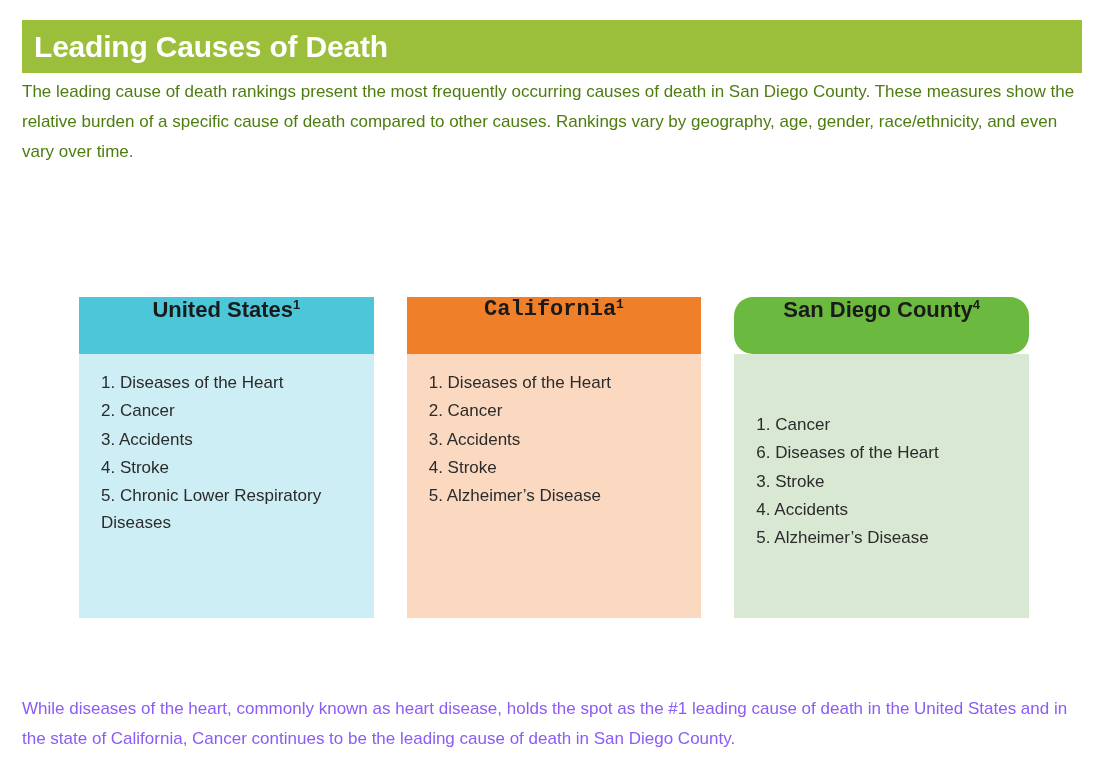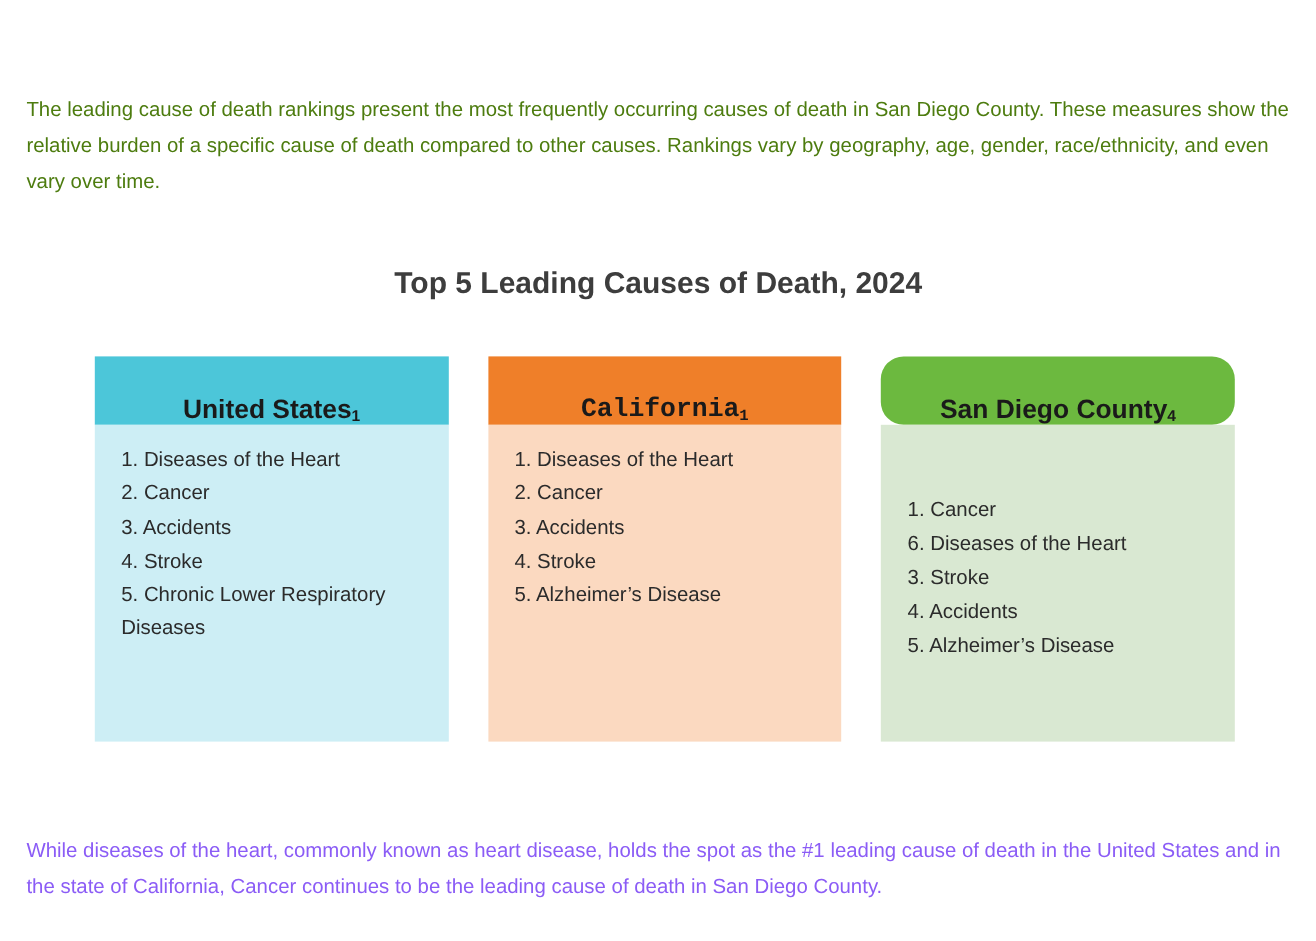--- a/index.html
+++ b/index.html
@@ -65,21 +65,21 @@
     gap: 33px;
   }
   .card {
     width: 295px;
     display: flex;
     flex-direction: column;
   }
   .card-header {
     height: 57px;
     display: flex;
-    align-items: flex-end;
+    align-items: flex-start;
     justify-content: center;
     font-size: 22px;
     font-weight: bold;
     color: #1a1a1a;
   }
   .card-header .sup {
     font-size: 13px;
     vertical-align: super;
     font-weight: bold;
   }
@@ -108,24 +108,26 @@
     font-size: 17px;
     line-height: 30px;
     color: #8b5cf6;
   }
 </style>
 </head>
 <body>
 
 <div class="page">
 
+  <div class="title-banner" style="background: rgb(156, 191, 59);">
+    <div class="title-text" style="color: rgb(255, 255, 255);">Leading Causes of Death</div>
+  </div>
 
   <div class="intro">The leading cause of death rankings present the most frequently occurring causes of death in San Diego County. These measures show the relative burden of a specific cause of death compared to other causes. Rankings vary by geography, age, gender, race/ethnicity, and even vary over time.</div>
 
-  <div class="chart-title">Top 5 Leading Causes of Death, 2024</div>
 
   <div class="cards">
 
     <div class="card">
       <div class="card-header" style="background: rgb(76, 198, 217);">
         <span>United States</span>
           <span class="sup">1</span>
       </div>
       <div class="card-body" style="background: rgb(205, 238, 245);">
         <ol style="list-style:none;padding-left:0;">

